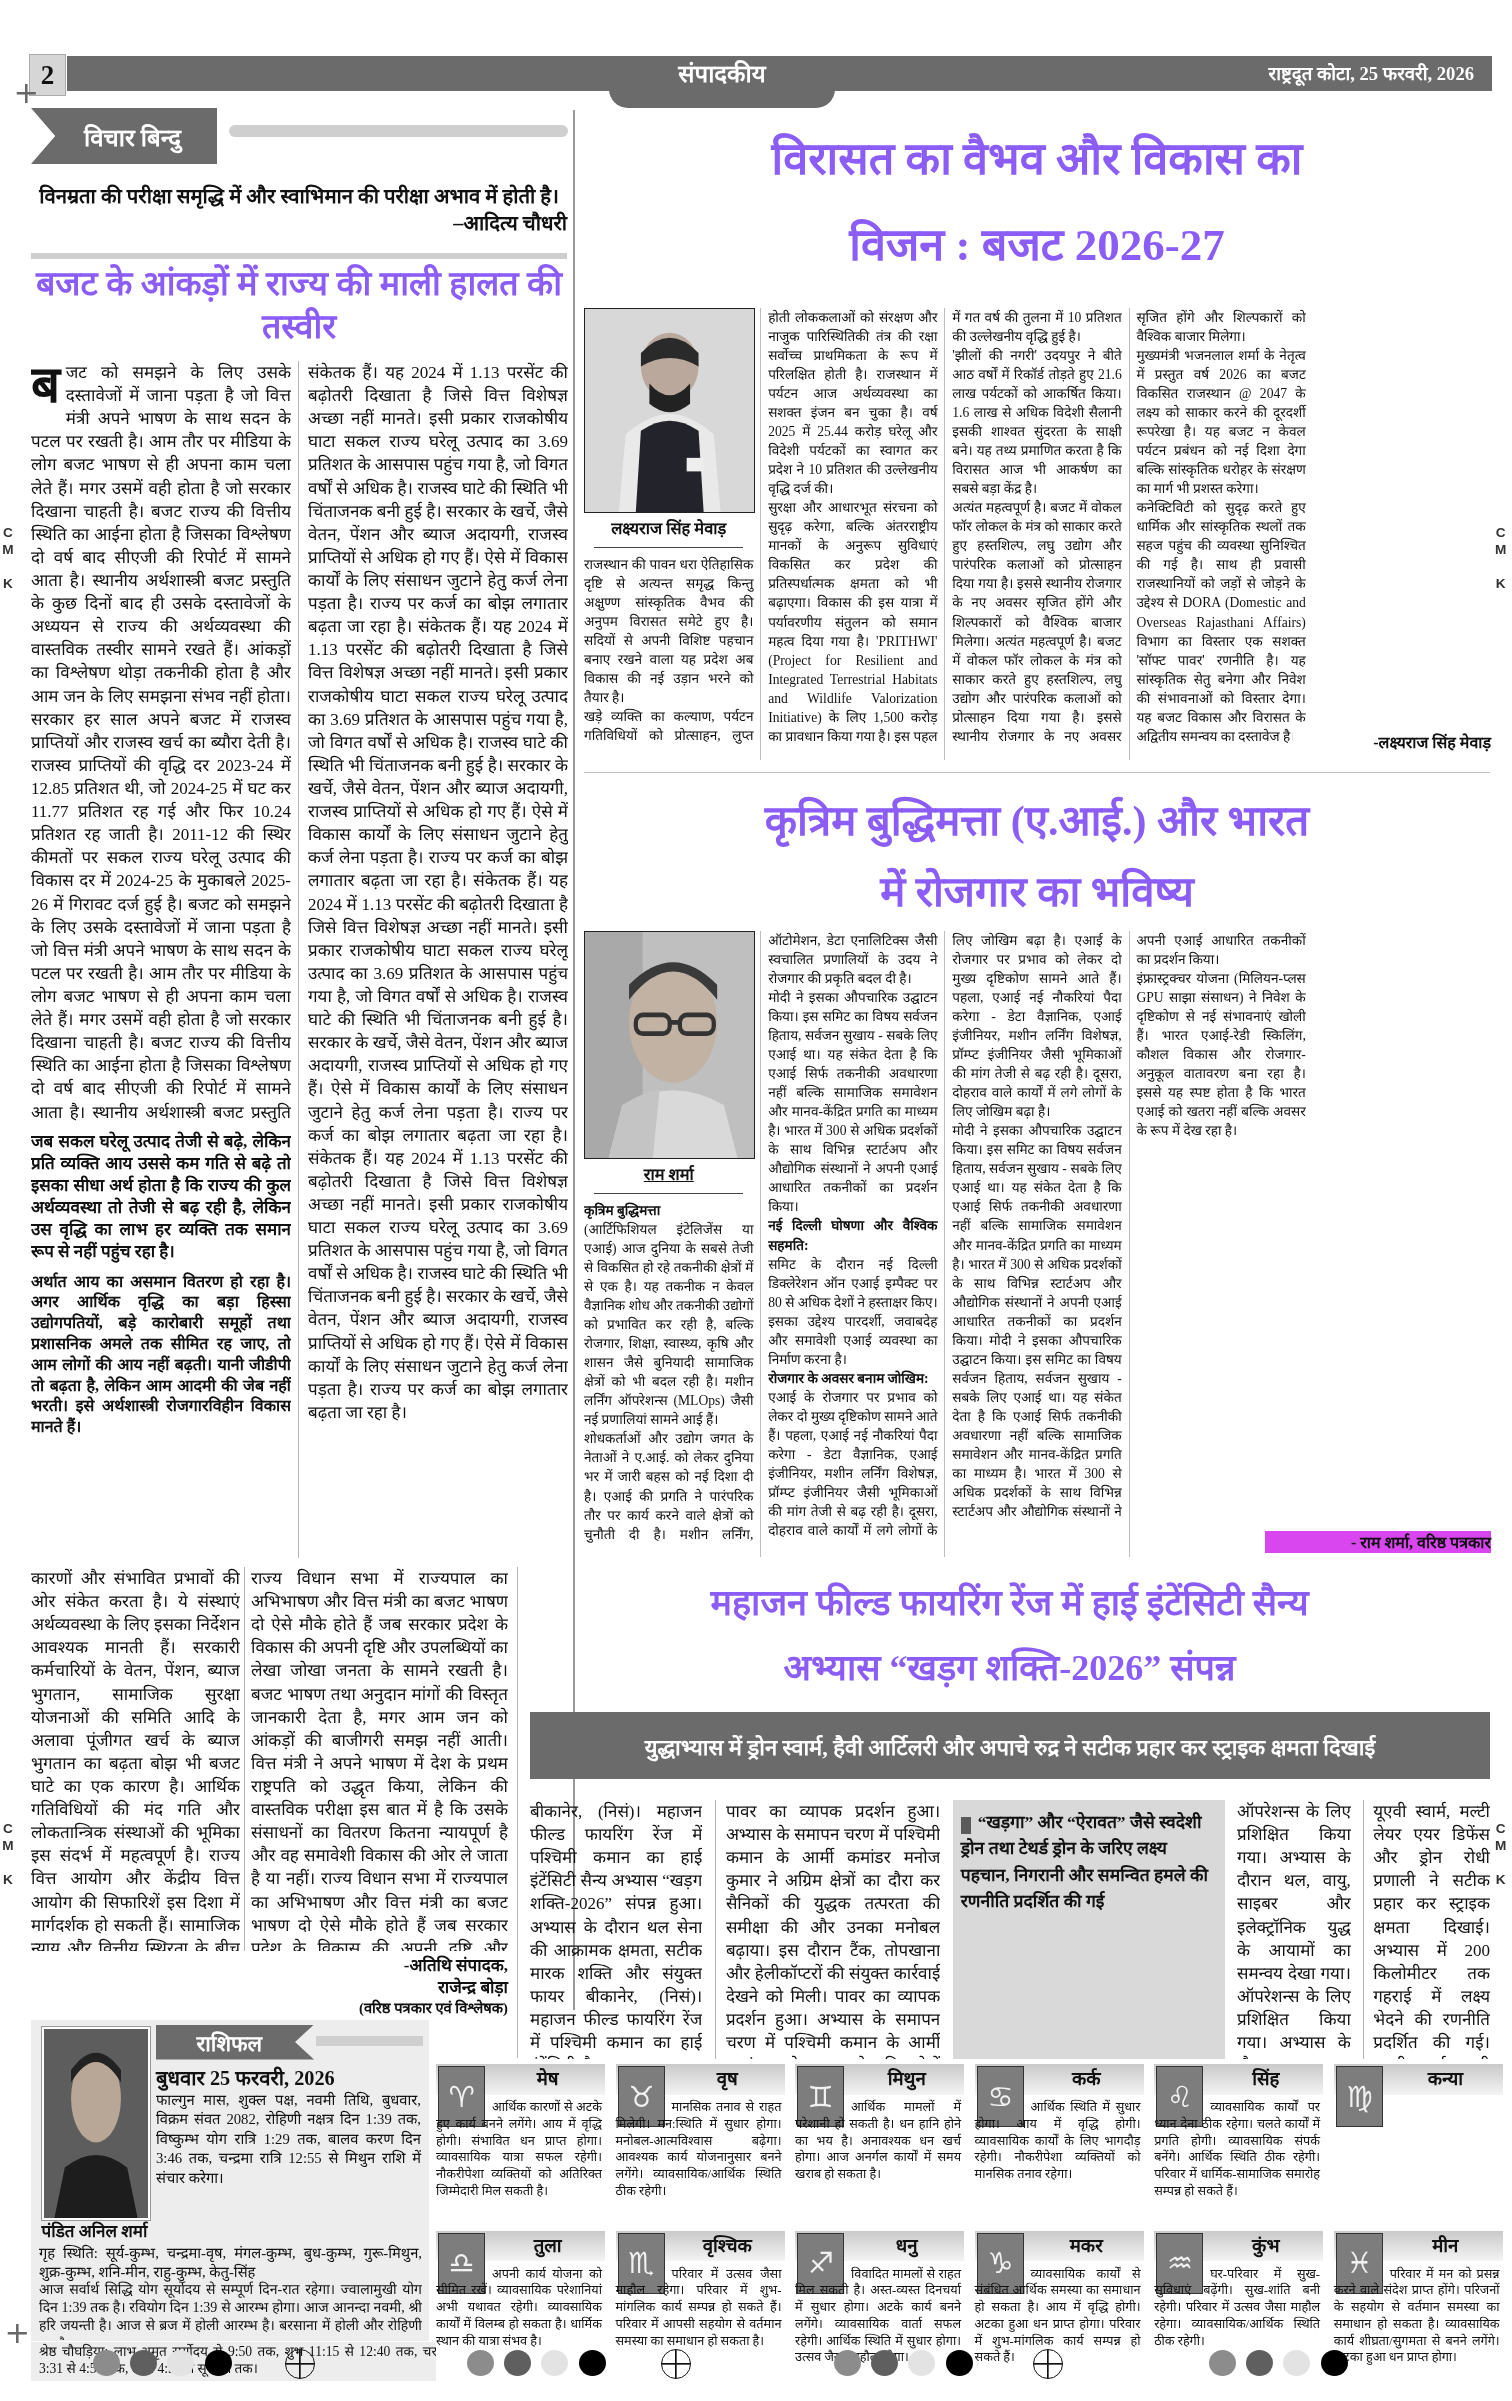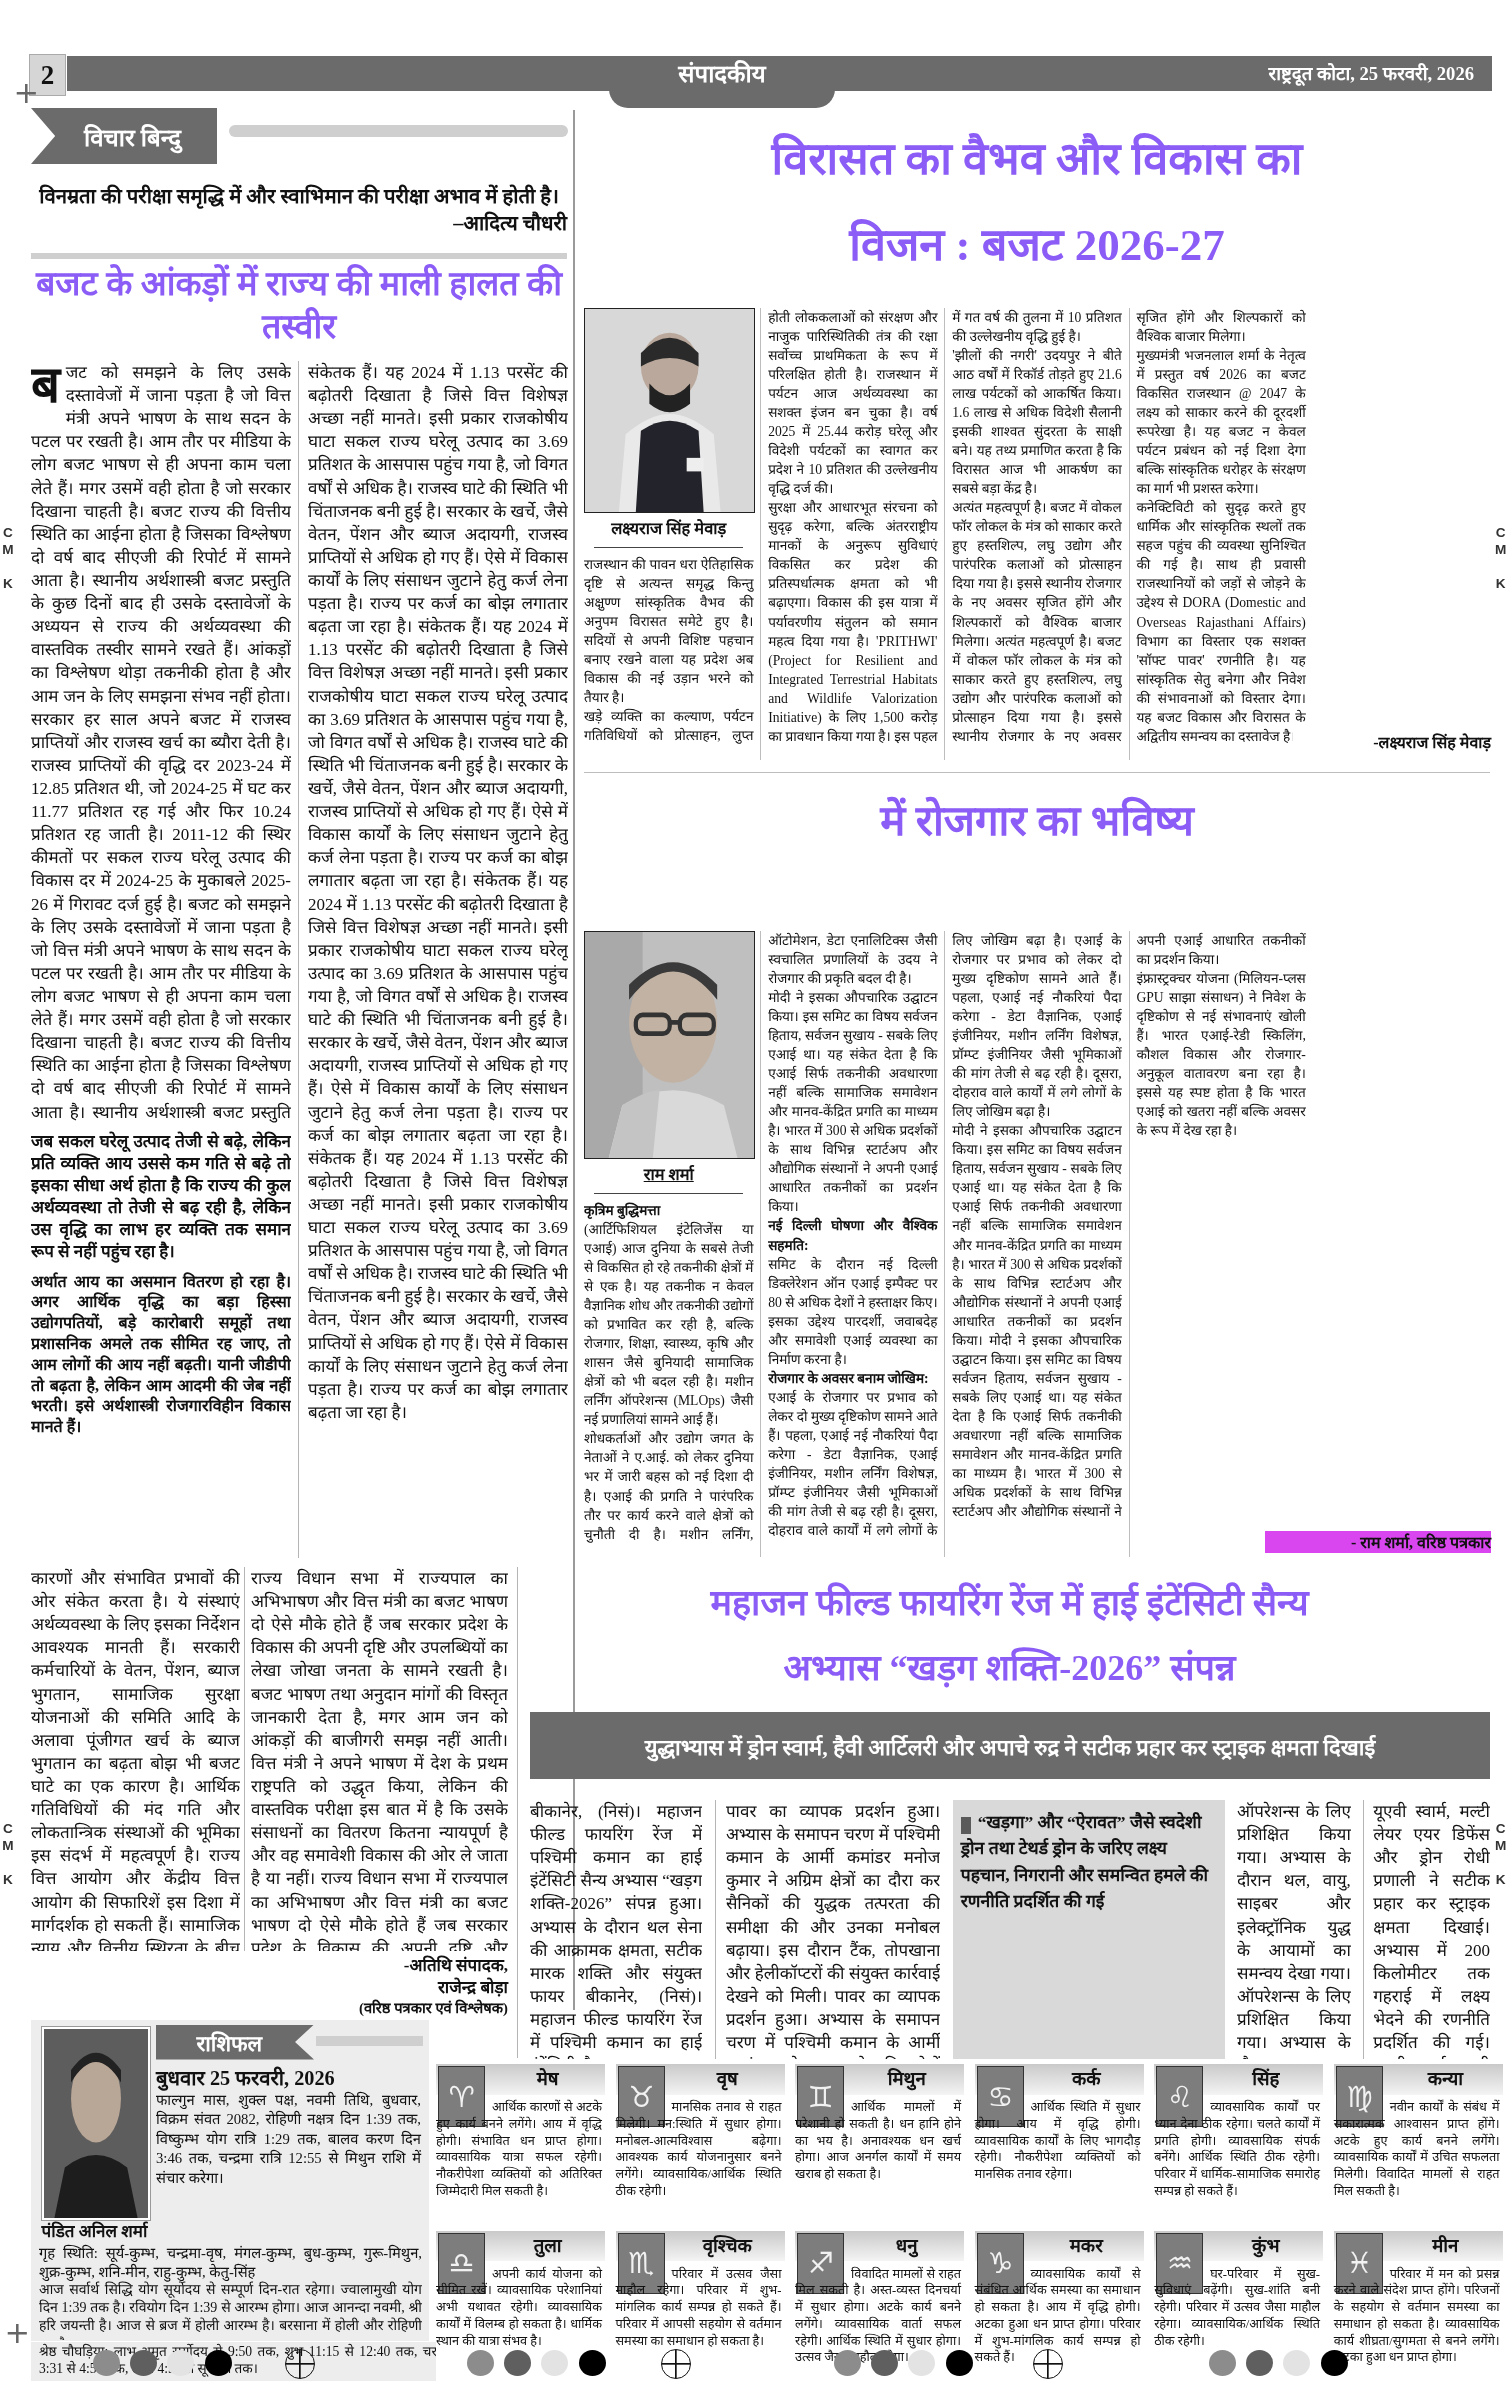--- a/index.html
+++ b/index.html
@@ -125,20 +125,21 @@
     <div>'झीलों की नगरी' उदयपुर ने बीते आठ वर्षों में रिकॉर्ड तोड़ते हुए 21.6 लाख पर्यटकों को आकर्षित किया। 1.6 लाख से अधिक विदेशी सैलानी इसकी शाश्वत सुंदरता के साक्षी बने। यह तथ्य प्रमाणित करता है कि विरासत आज भी आकर्षण का सबसे बड़ा केंद्र है।</div>
     <div>अत्यंत महत्वपूर्ण है। बजट में वोकल फॉर लोकल के मंत्र को साकार करते हुए हस्तशिल्प, लघु उद्योग और पारंपरिक कलाओं को प्रोत्साहन दिया गया है। इससे स्थानीय रोजगार के नए अवसर सृजित होंगे और शिल्पकारों को वैश्विक बाजार मिलेगा। अत्यंत महत्वपूर्ण है। बजट में वोकल फॉर लोकल के मंत्र को साकार करते हुए हस्तशिल्प, लघु उद्योग और पारंपरिक कलाओं को प्रोत्साहन दिया गया है। इससे स्थानीय रोजगार के नए अवसर सृजित होंगे और शिल्पकारों को वैश्विक बाजार मिलेगा।</div>
     <div>मुख्यमंत्री भजनलाल शर्मा के नेतृत्व में प्रस्तुत वर्ष 2026 का बजट विकसित राजस्थान @ 2047 के लक्ष्य को साकार करने की दूरदर्शी रूपरेखा है। यह बजट न केवल पर्यटन प्रबंधन को नई दिशा देगा बल्कि सांस्कृतिक धरोहर के संरक्षण का मार्ग भी प्रशस्त करेगा।</div>
     <div>कनेक्टिविटी को सुदृढ़ करते हुए धार्मिक और सांस्कृतिक स्थलों तक सहज पहुंच की व्यवस्था सुनिश्चित की गई है। साथ ही प्रवासी राजस्थानियों को जड़ों से जोड़ने के उद्देश्य से DORA (Domestic and Overseas Rajasthani Affairs) विभाग का विस्तार एक सशक्त 'सॉफ्ट पावर' रणनीति है। यह सांस्कृतिक सेतु बनेगा और निवेश की संभावनाओं को विस्तार देगा। यह बजट विकास और विरासत के अद्वितीय समन्वय का दस्तावेज है।</div>
   </div>
   <div class="abs sig" style="left:1293px;top:731px;width:198px;font-size:16px;background:#fff;">-लक्ष्यराज सिंह मेवाड़</div>
 
   <div class="abs hline" style="left:584px;top:772px;width:906px;background:#bdbdbd;"></div>
 
   <div class="abs headline" style="left:584px;top:786px;width:906px;font-size:42px;line-height:1.7;">
+    <div>कृत्रिम बुद्धिमत्ता (ए.आई.) और भारत</div>
     <div>में रोजगार का भविष्य</div>
   </div>
 
   <div class="abs cols5 clip body-txt just" style="left:584px;top:931px;width:906px;height:626px;font-size:13.6px;line-height:1.4;">
     <figure style="break-inside:avoid;text-decoration:underline;">
       <div class="photo-frame" style="width:100%;height:226px;">
         <svg viewBox="0 0 100 120" width="100%" height="100%" preserveAspectRatio="none">
           <rect width="100" height="120" fill="#bfbfbf"></rect>
           <rect x="0" y="0" width="34" height="120" fill="#a9a9a9"></rect>
           <ellipse cx="52" cy="48" rx="26" ry="32" fill="#c2b2a3"></ellipse>
@@ -235,21 +236,20 @@
     <div class="zcell">
       <div class="zhead"></div>
       <div class="zicon">♌</div>
       <div class="zname">सिंह</div>
       <div class="ztext ind">व्यावसायिक कार्यों पर ध्यान देना ठीक रहेगा। चलते कार्यों में प्रगति होगी। व्यावसायिक संपर्क बनेंगे। आर्थिक स्थिति ठीक रहेगी। परिवार में धार्मिक-सामाजिक समारोह सम्पन्न हो सकते हैं।</div>
     </div>
     <div class="zcell">
       <div class="zhead"></div>
       <div class="zicon">♍</div>
       <div class="zname">कन्या</div>
-      <div class="ztext ind">नवीन कार्यों के संबंध में सकारात्मक आश्वासन प्राप्त होंगे। अटके हुए कार्य बनने लगेंगे। व्यावसायिक कार्यों में उचित सफलता मिलेगी। विवादित मामलों से राहत मिल सकती है।</div>
     </div>
     <div class="zcell">
       <div class="zhead"></div>
       <div class="zicon">♎</div>
       <div class="zname">तुला</div>
       <div class="ztext ind">अपनी कार्य योजना को सीमित रखें। व्यावसायिक परेशानियां अभी यथावत रहेगी। व्यावसायिक कार्यों में विलम्ब हो सकता है। धार्मिक स्थान की यात्रा संभव है।</div>
     </div>
     <div class="zcell">
       <div class="zhead"></div>
       <div class="zicon">♏</div>

